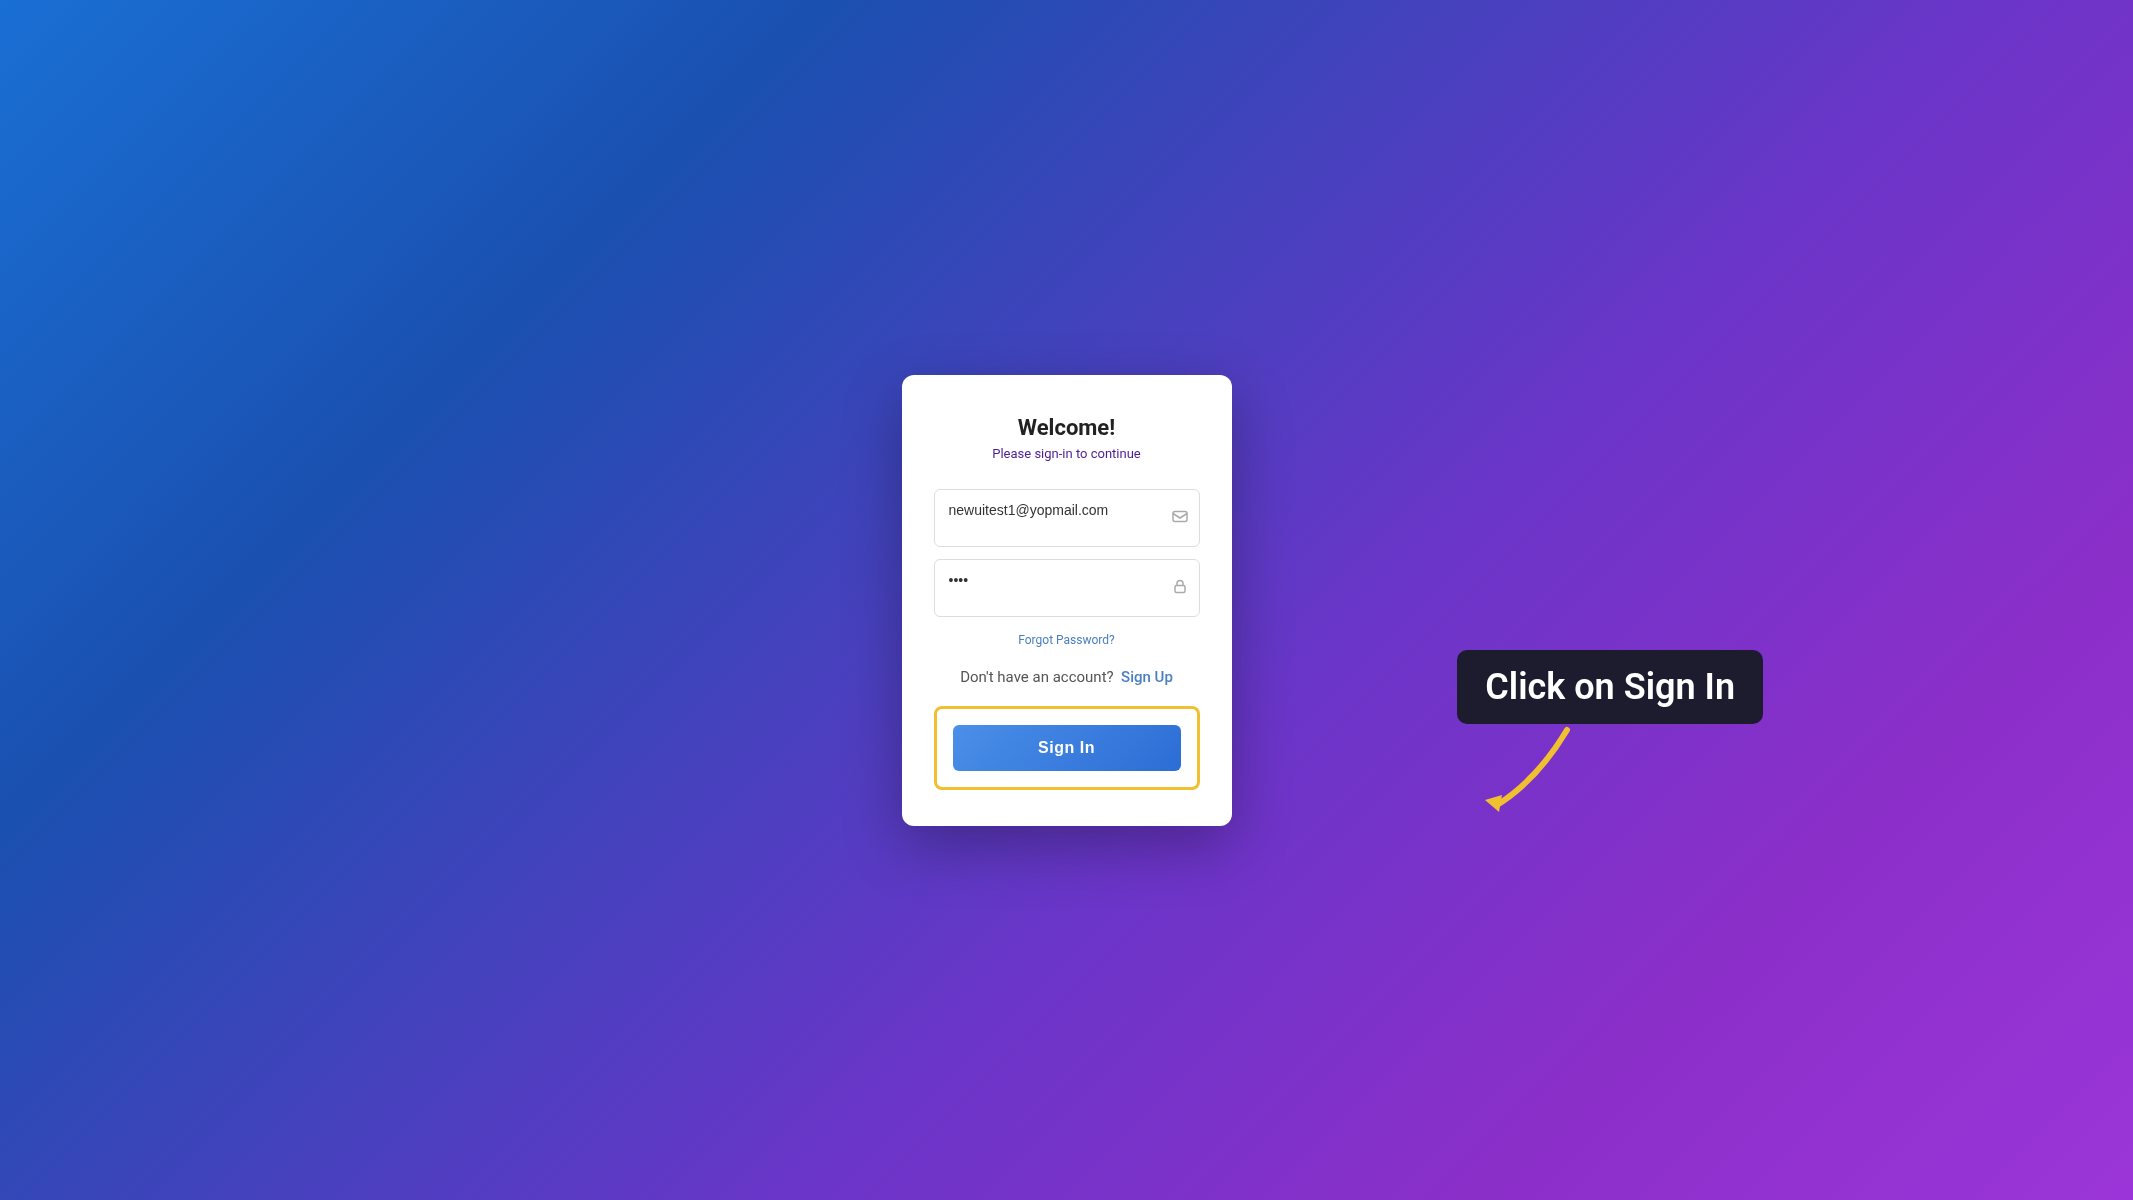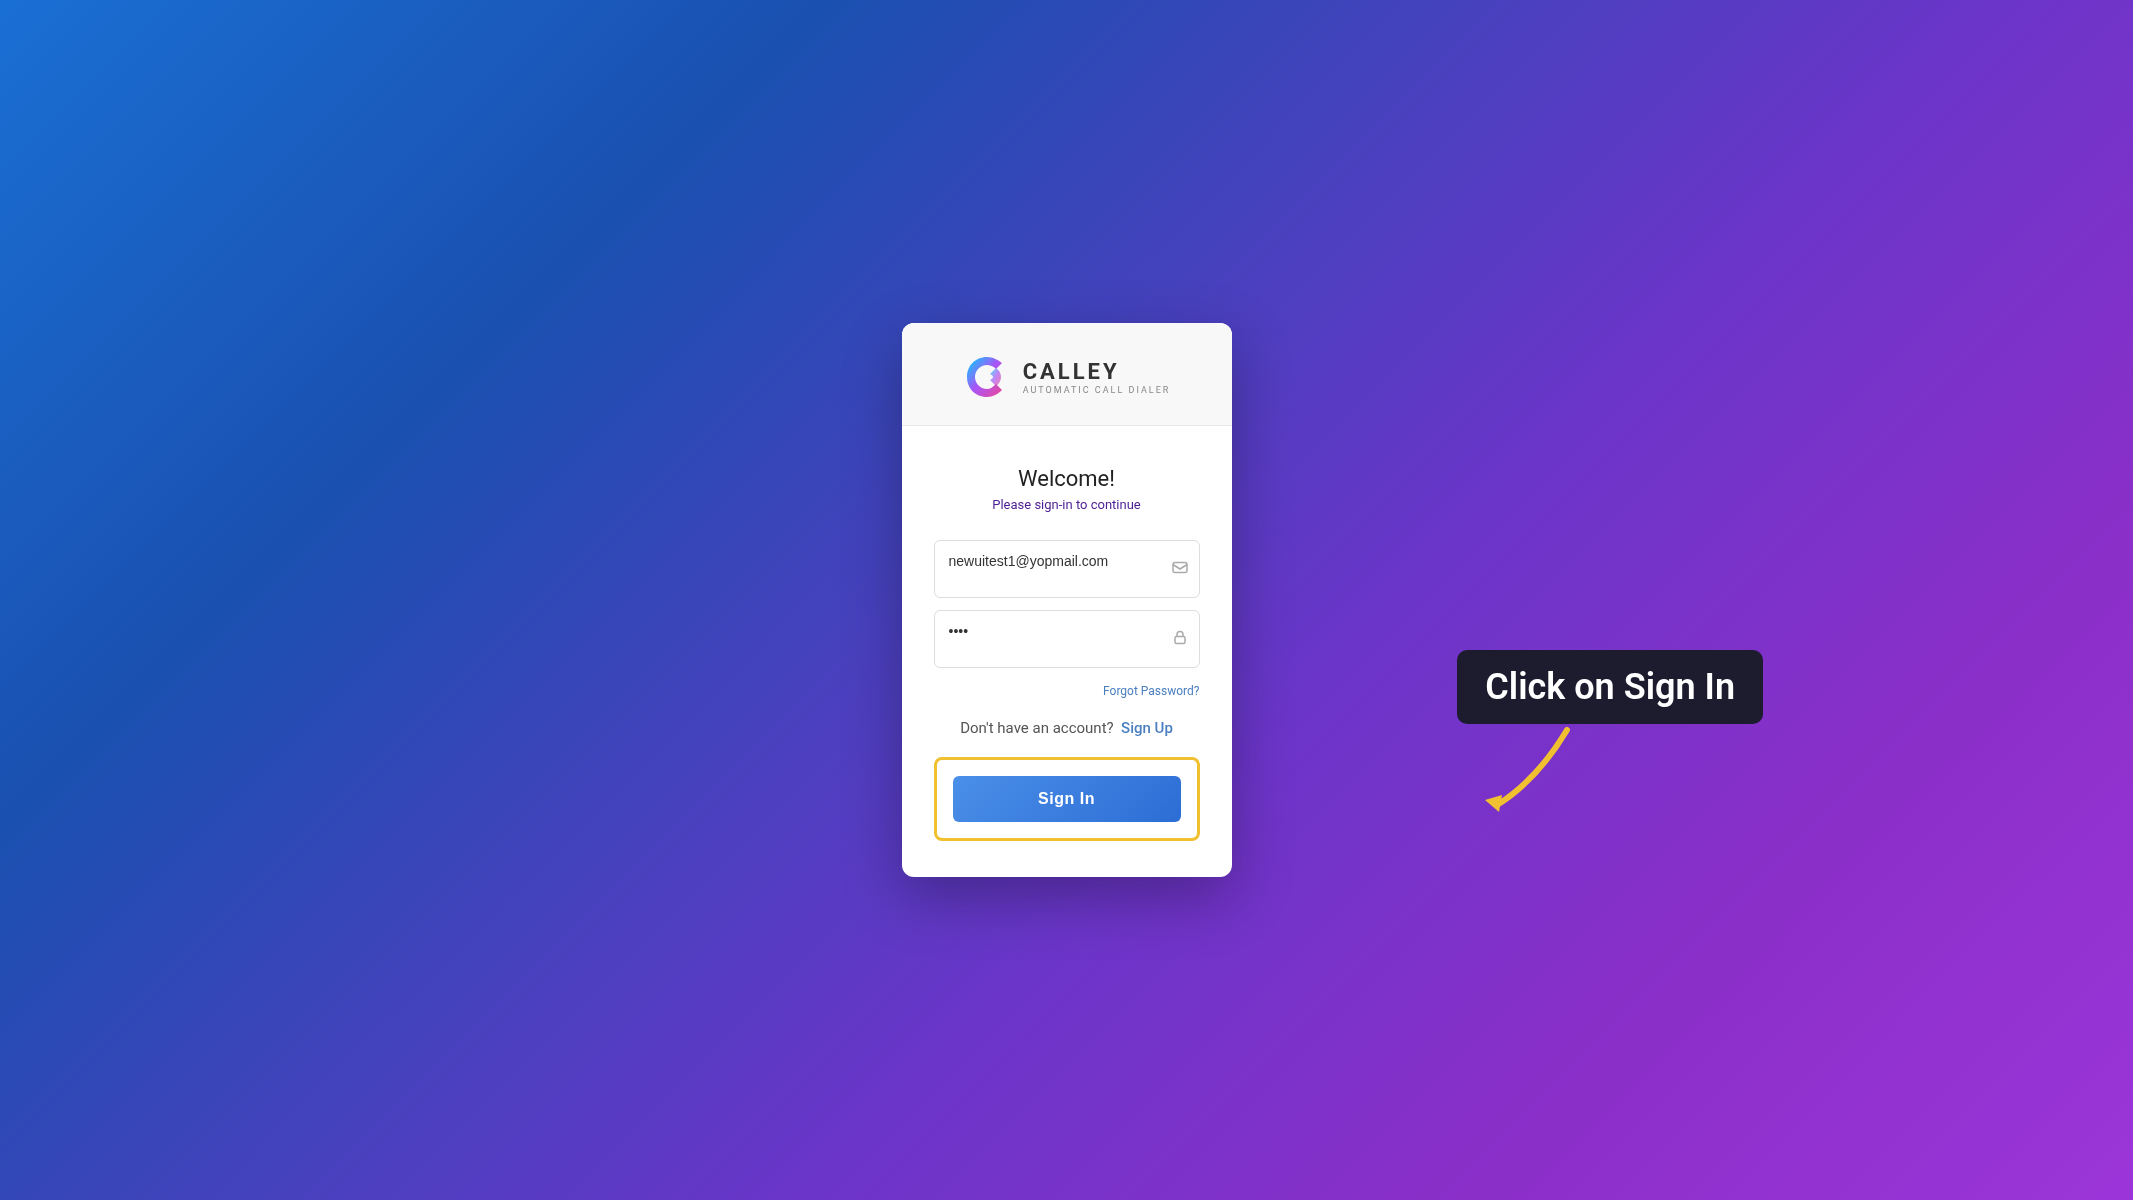--- a/index.html
+++ b/index.html
@@ -65,21 +65,21 @@
       color: #888;
       margin-top: 1px;
     }
 
     .card-body {
       padding: 40px 32px 36px;
     }
 
     .welcome-title {
       font-size: 22px;
-      font-weight: 400;
+      font-weight: 700;
       color: #222;
       text-align: center;
       margin-bottom: 6px;
     }
 
     .welcome-subtitle {
       font-size: 13px;
       color: #4c1d95;
       text-align: center;
       margin-bottom: 28px;
@@ -104,21 +104,21 @@
     .input-icon {
       position: absolute;
       right: 12px;
       top: 50%;
       transform: translateY(-50%);
       color: #aaa;
       font-size: 14px;
     }
 
     .forgot-password {
-      text-align: right;
+      text-align: center;
       margin-top: 8px;
       margin-bottom: 20px;
     }
 
     .forgot-password a {
       font-size: 12px;
       color: #4a7fc1;
       text-decoration: none;
     }
 
@@ -189,40 +189,20 @@
       margin-left: 20px;
     }
   </style>
 </head>
 <body>
 
 <div class="page-wrapper">
 
   <div class="login-card">
 
-    <div class="card-header">
-      <div class="logo-wrapper">
-
-        <svg class="logo-icon" viewBox="0 0 48 48" xmlns="http://www.w3.org/2000/svg">
-          <defs>
-            <linearGradient id="grad1" x1="0%" y1="0%" x2="100%" y2="100%">
-              <stop offset="0%" style="stop-color:#00d4ff;stop-opacity:1"></stop>
-              <stop offset="50%" style="stop-color:#a855f7;stop-opacity:1"></stop>
-              <stop offset="100%" style="stop-color:#ec4899;stop-opacity:1"></stop>
-            </linearGradient>
-          </defs>
-          <path d="M24 4 C12 4, 4 13, 4 24 C4 35, 12 44, 24 44 C30 44, 35 41, 39 37 L33 31 C30 34, 27 36, 24 36 C17 36, 12 30, 12 24 C12 18, 17 12, 24 12 C27 12, 30 13, 33 16 L39 10 C35 7, 30 4, 24 4 Z" fill="url(#grad1)"></path>
-          <path d="M38 24 C38 20, 36 17, 33 15 L27 21 C29 22, 30 23, 30 24 C30 25, 29 26, 27 27 L33 33 C36 31, 38 28, 38 24 Z" fill="url(#grad1)" opacity="0.7"></path>
-        </svg>
-        <div class="logo-text-group">
-          <span class="logo-title">CALLEY</span>
-          <span class="logo-subtitle">AUTOMATIC CALL DIALER</span>
-        </div>
-      </div>
-    </div>
 
     <div class="card-body">
 
       <h2 class="welcome-title">Welcome!</h2>
       <p class="welcome-subtitle">Please sign-in to continue</p>
 
       <div class="input-group">
         <input type="email" class="input-field" value="newuitest1@yopmail.com" style="">
         <span class="input-icon">
           <svg width="16" height="16" viewBox="0 0 16 16" fill="none" xmlns="http://www.w3.org/2000/svg">

